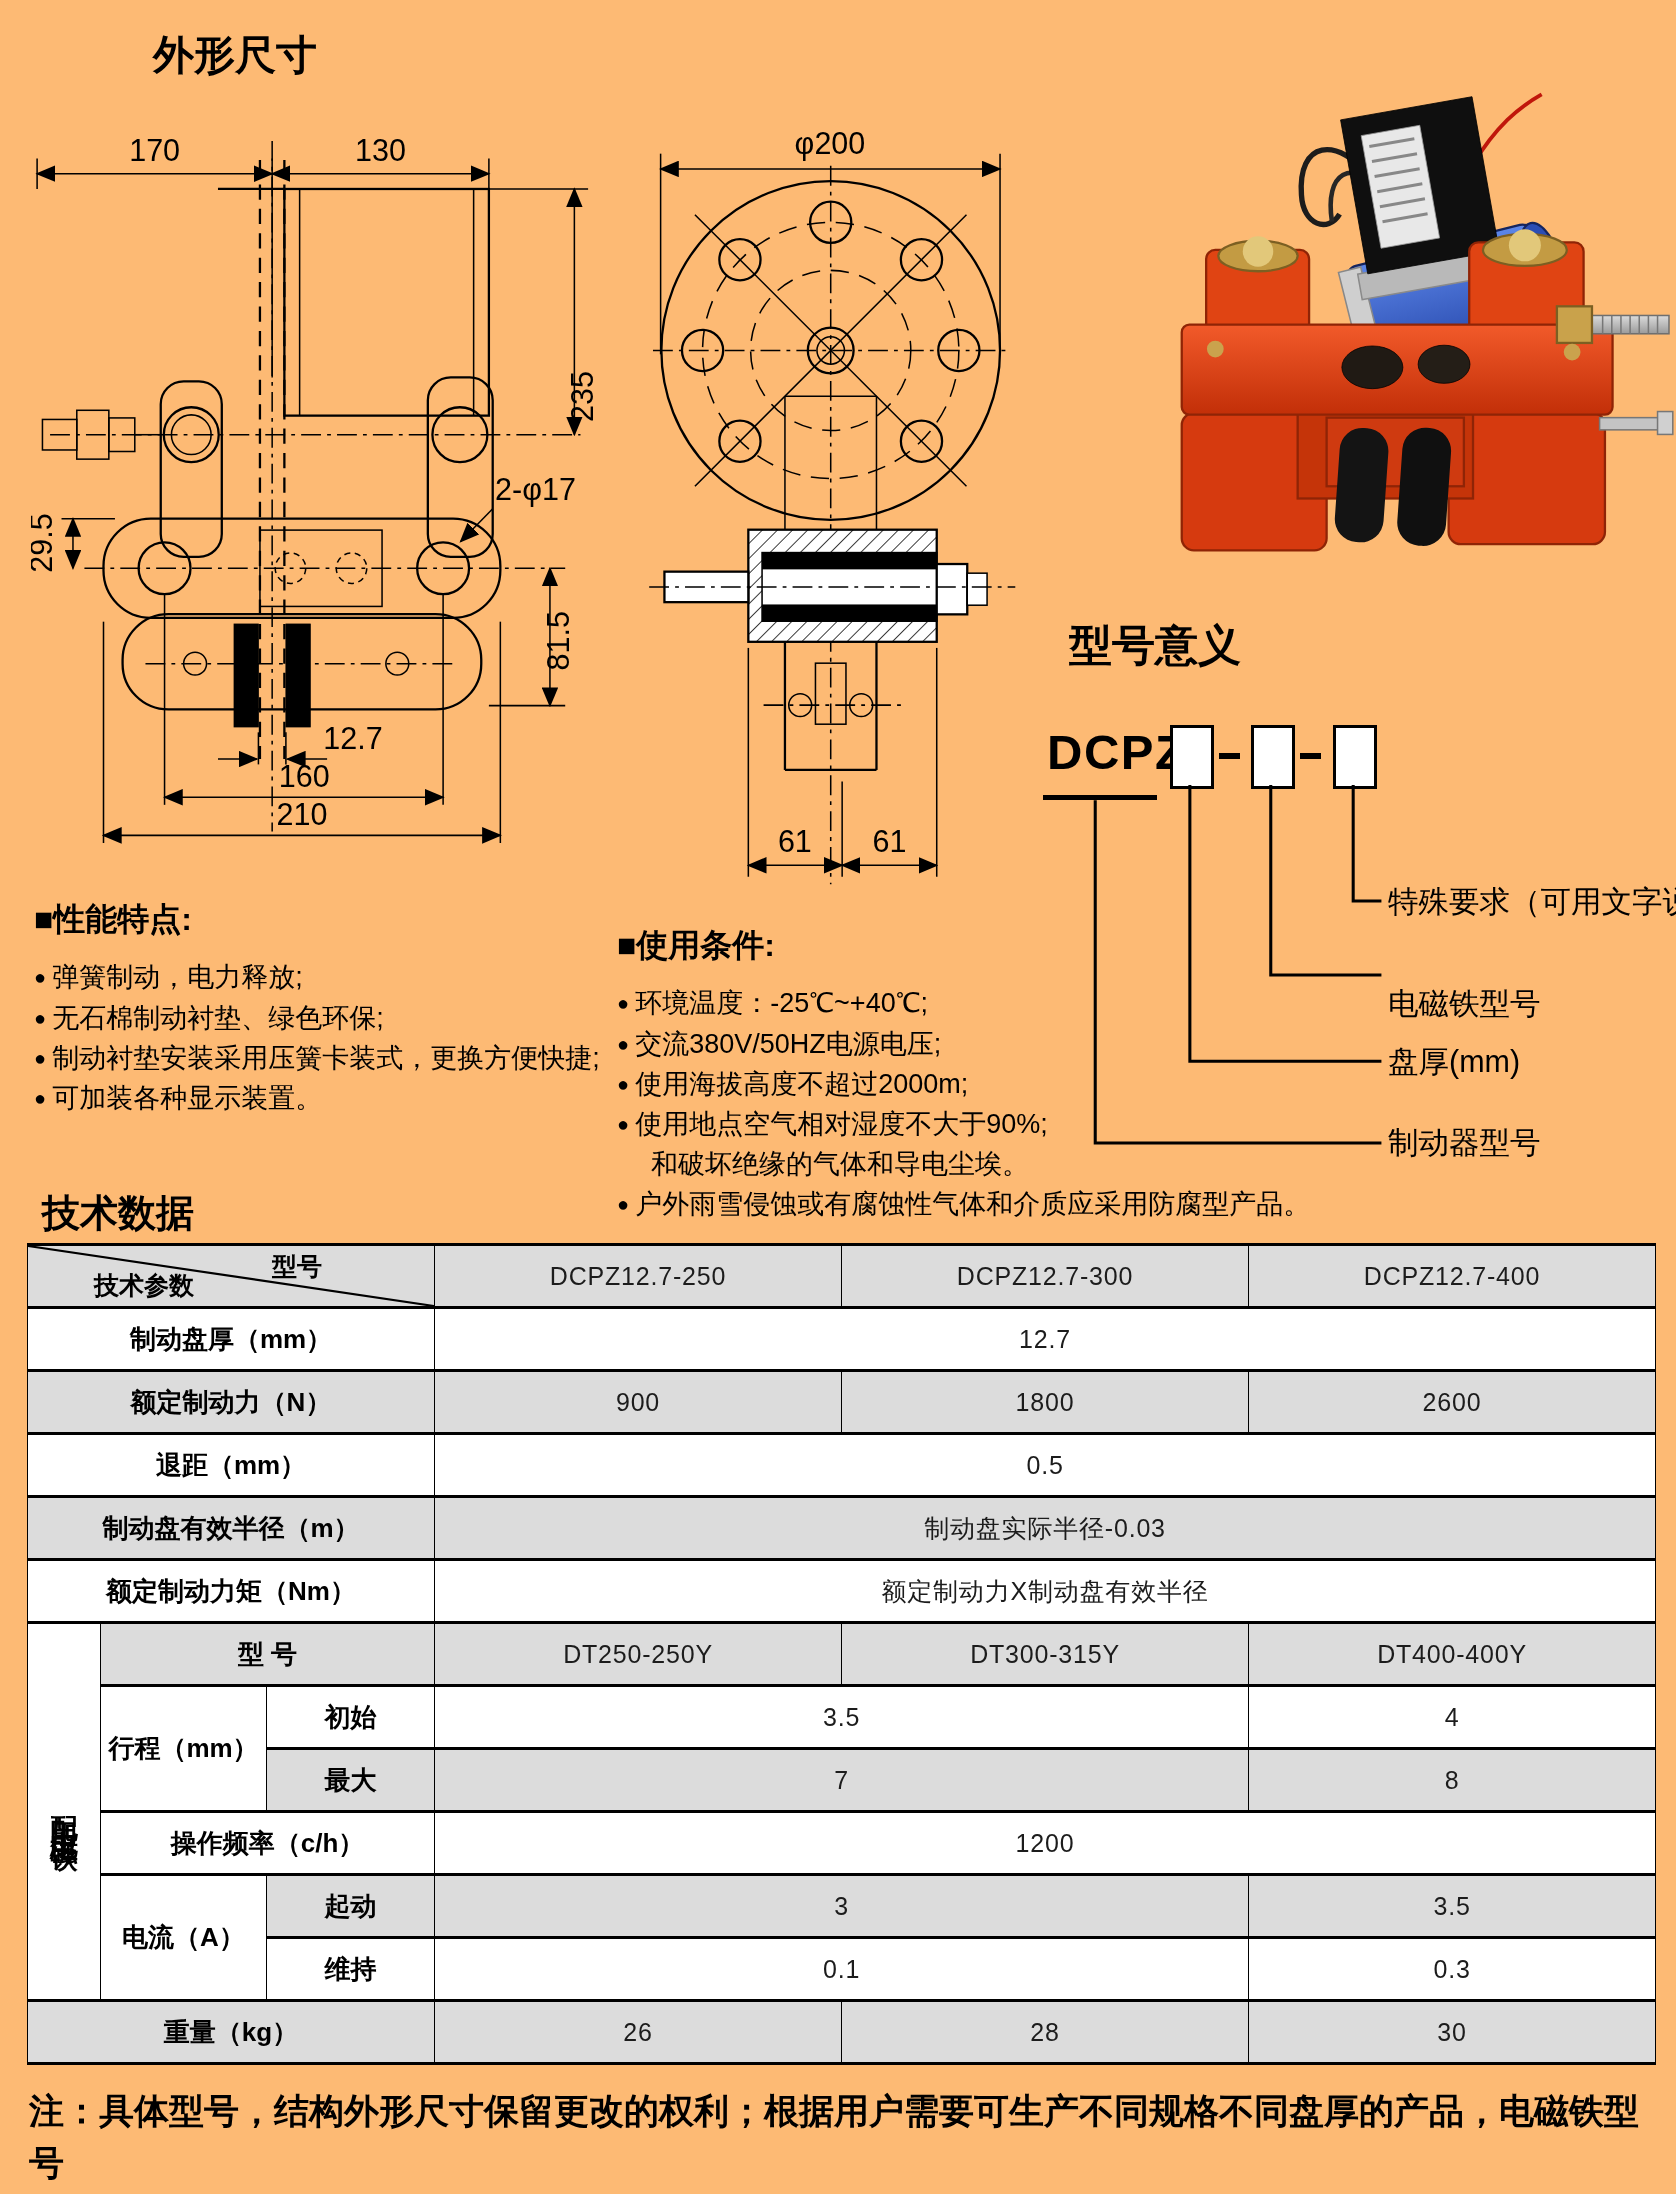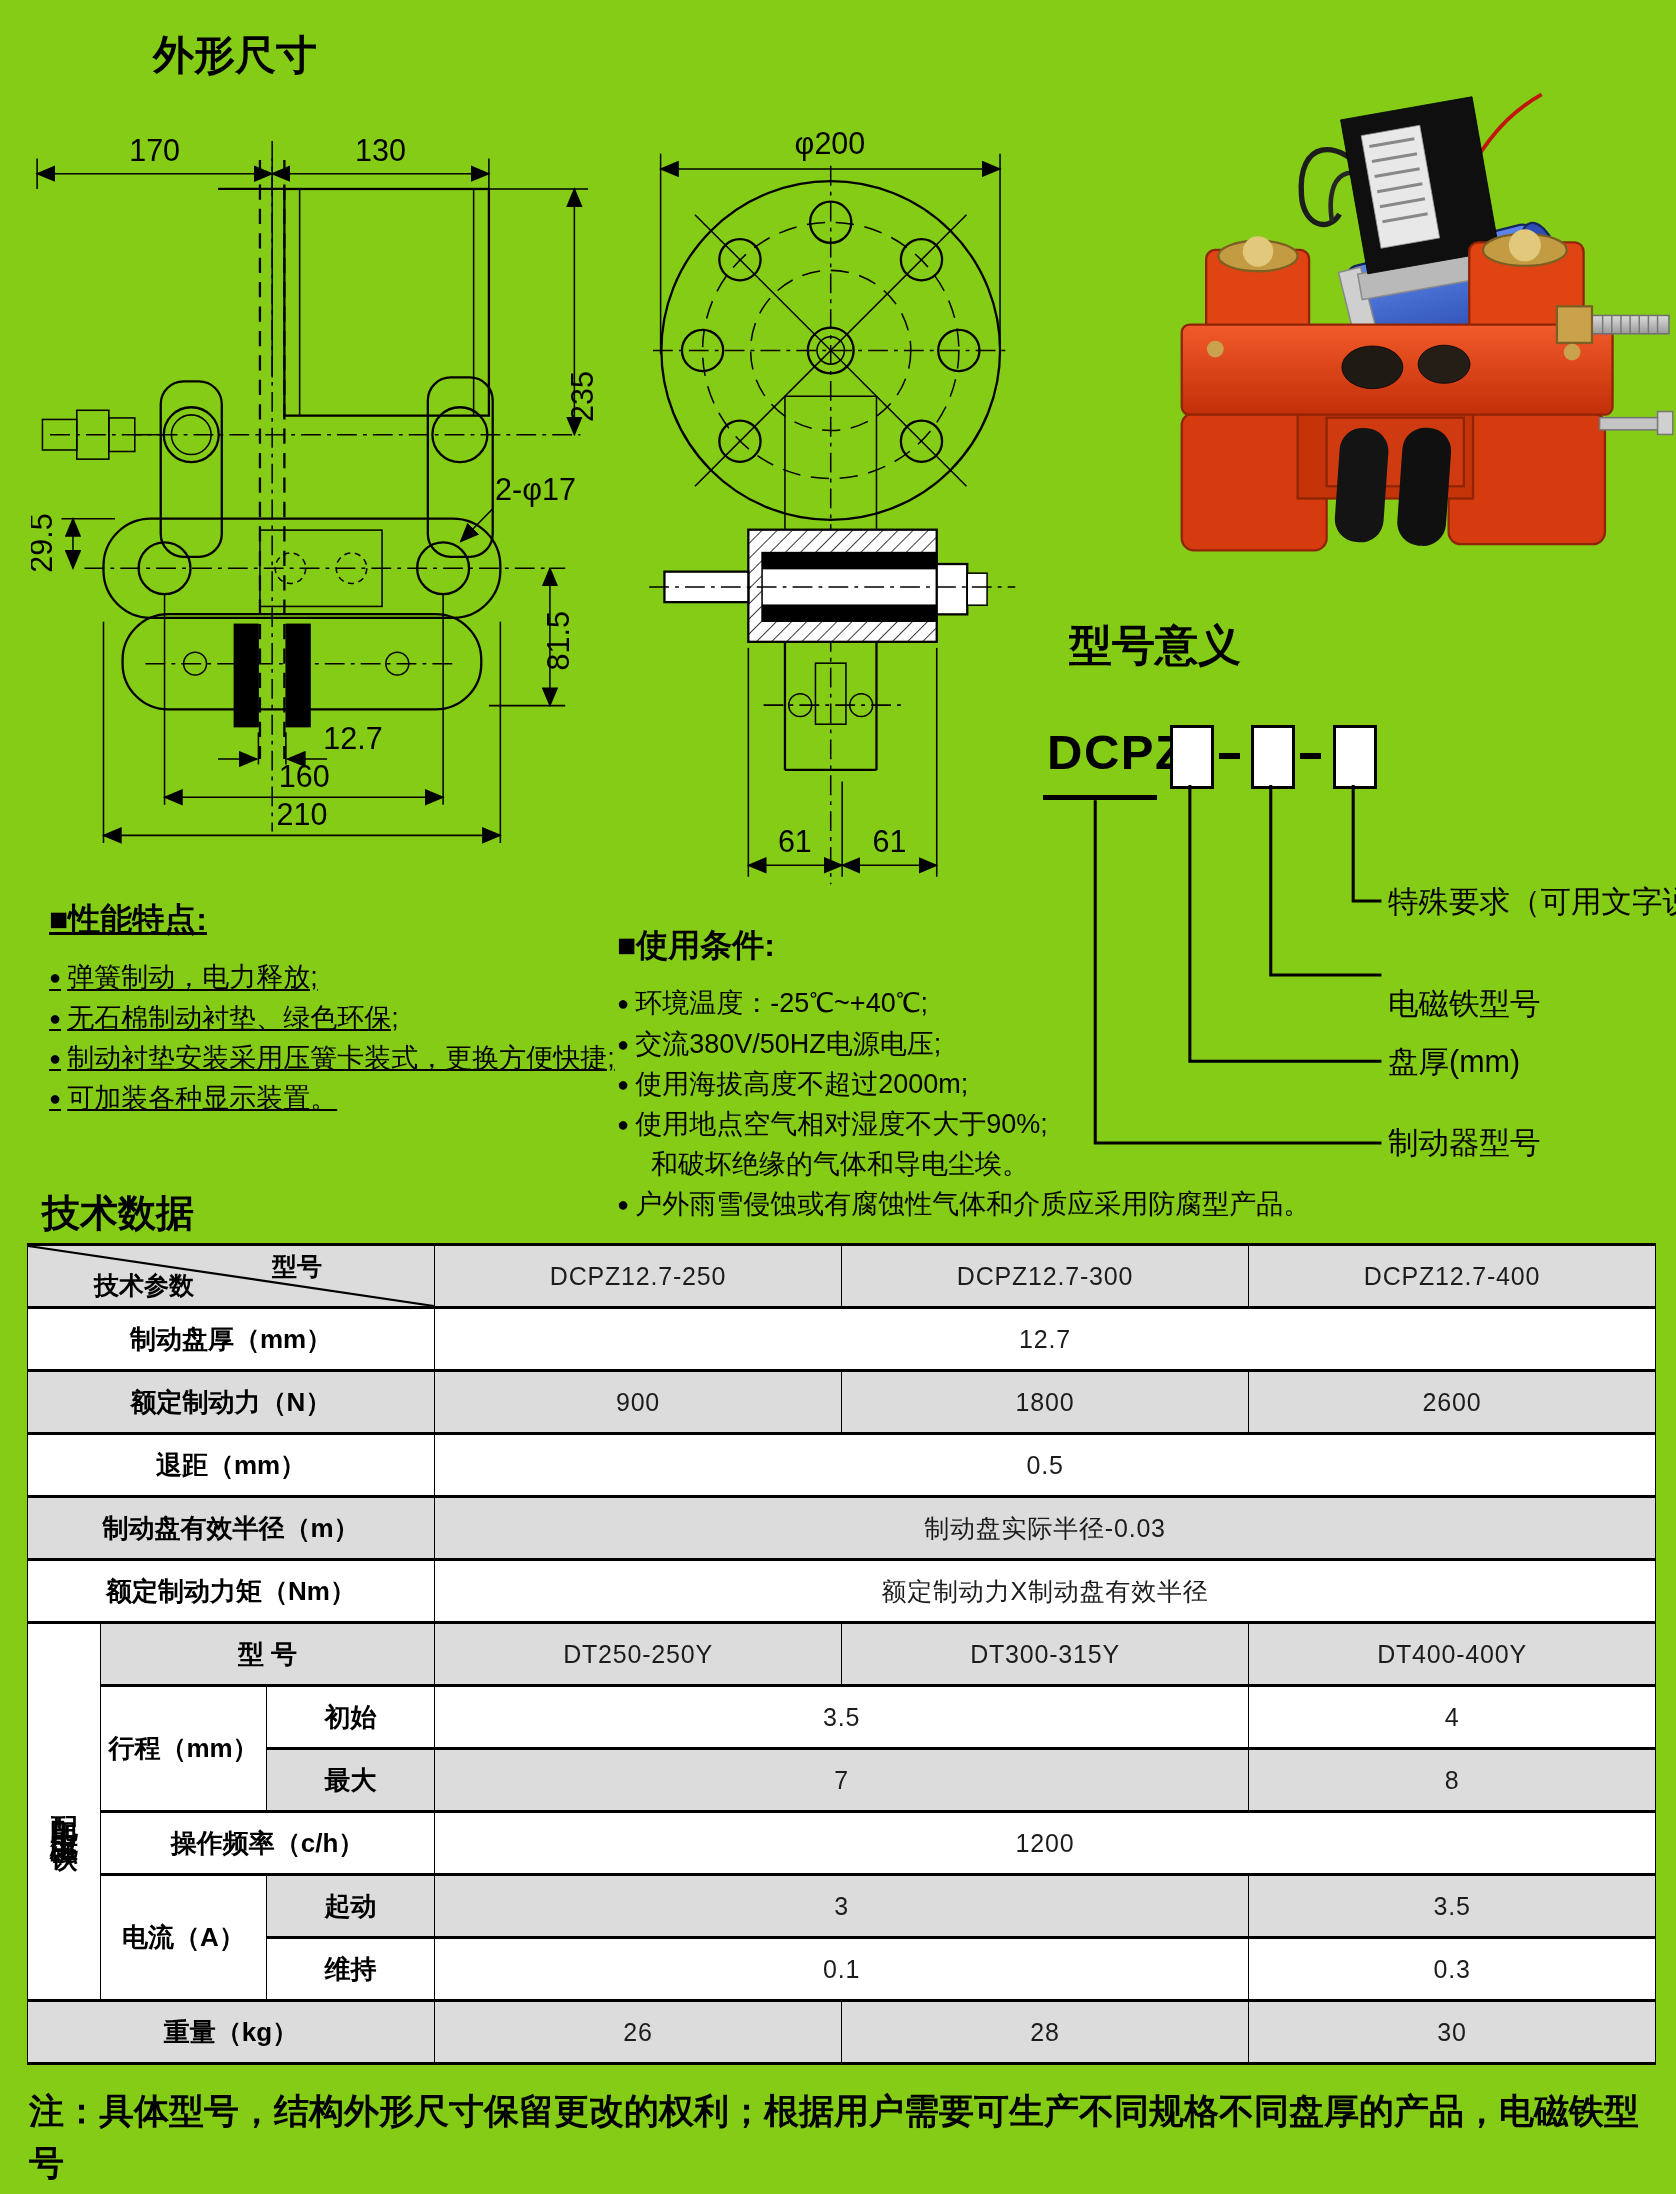--- a/index.html
+++ b/index.html
@@ -1,32 +1,32 @@
 <!DOCTYPE html>
 <html style="font-size:12.2px"><head>
 <meta charset="utf-8">
 <style>
   html,body{margin:0;padding:0;background:#fff;}
-  .page{position:relative;width:1676px;height:2194px;background:#84cc16;overflow:hidden;
+  .page{position:relative;width:1676px;height:2194px;background:#fdba74;overflow:hidden;
         font-family:"Liberation Sans",sans-serif;color:#000;}
   .sec-title{position:absolute;font-weight:bold;}
   #outline-title{left:153px;top:27.5px;font-size:41px;}
   #model-title{left:1069px;top:617px;font-size:43px;}
   #tech-title{left:42px;top:1188px;font-size:38px;}
   svg text{font-family:"Liberation Sans",sans-serif;fill:#000;}
   .dim-text{font-size:40px;}
   
   #dcpz{position:absolute;left:1047px;top:724px;font-size:49px;font-weight:bold;letter-spacing:1.5px;}
   .dcpz-underline{position:absolute;left:1043px;top:795px;width:114px;height:4.6px;background:#000;}
   .mbox{position:absolute;width:38px;height:58px;border:3.8px solid #000;top:725px;background:#fff;}
   .mdash{position:absolute;width:21.4px;height:6.1px;background:#000;top:753px;}
   .mlabel{position:absolute;left:1388px;font-size:30.5px;white-space:nowrap;}
   
   .blist{position:absolute;width:580px;}
-  #features{left:49px;top:898px;text-decoration:underline;}
+  #features{left:34px;top:898px;}
   #conditions{left:617px;top:898px;width:801px;margin-top:26px;}
   .btitle{font-size:32px;font-weight:bold;margin-bottom:15.3px;}
   .b-item{font-size:27px;line-height:40px;white-space:nowrap;}
   .b-item .dot{font-size:20px;vertical-align:2.3px;margin-right:6.1px;}
   .b-cont{padding-left:34px;}
   
   #tech-table{position:absolute;left:27px;top:1243px;width:1627px;border-collapse:collapse;table-layout:fixed;}
   #tech-table td{border-left:1.5px solid #000;border-right:1.5px solid #000;
                  border-top:3.1px solid #000;border-bottom:3.1px solid #000;
                  text-align:center;vertical-align:middle;padding:0;overflow:hidden;}

